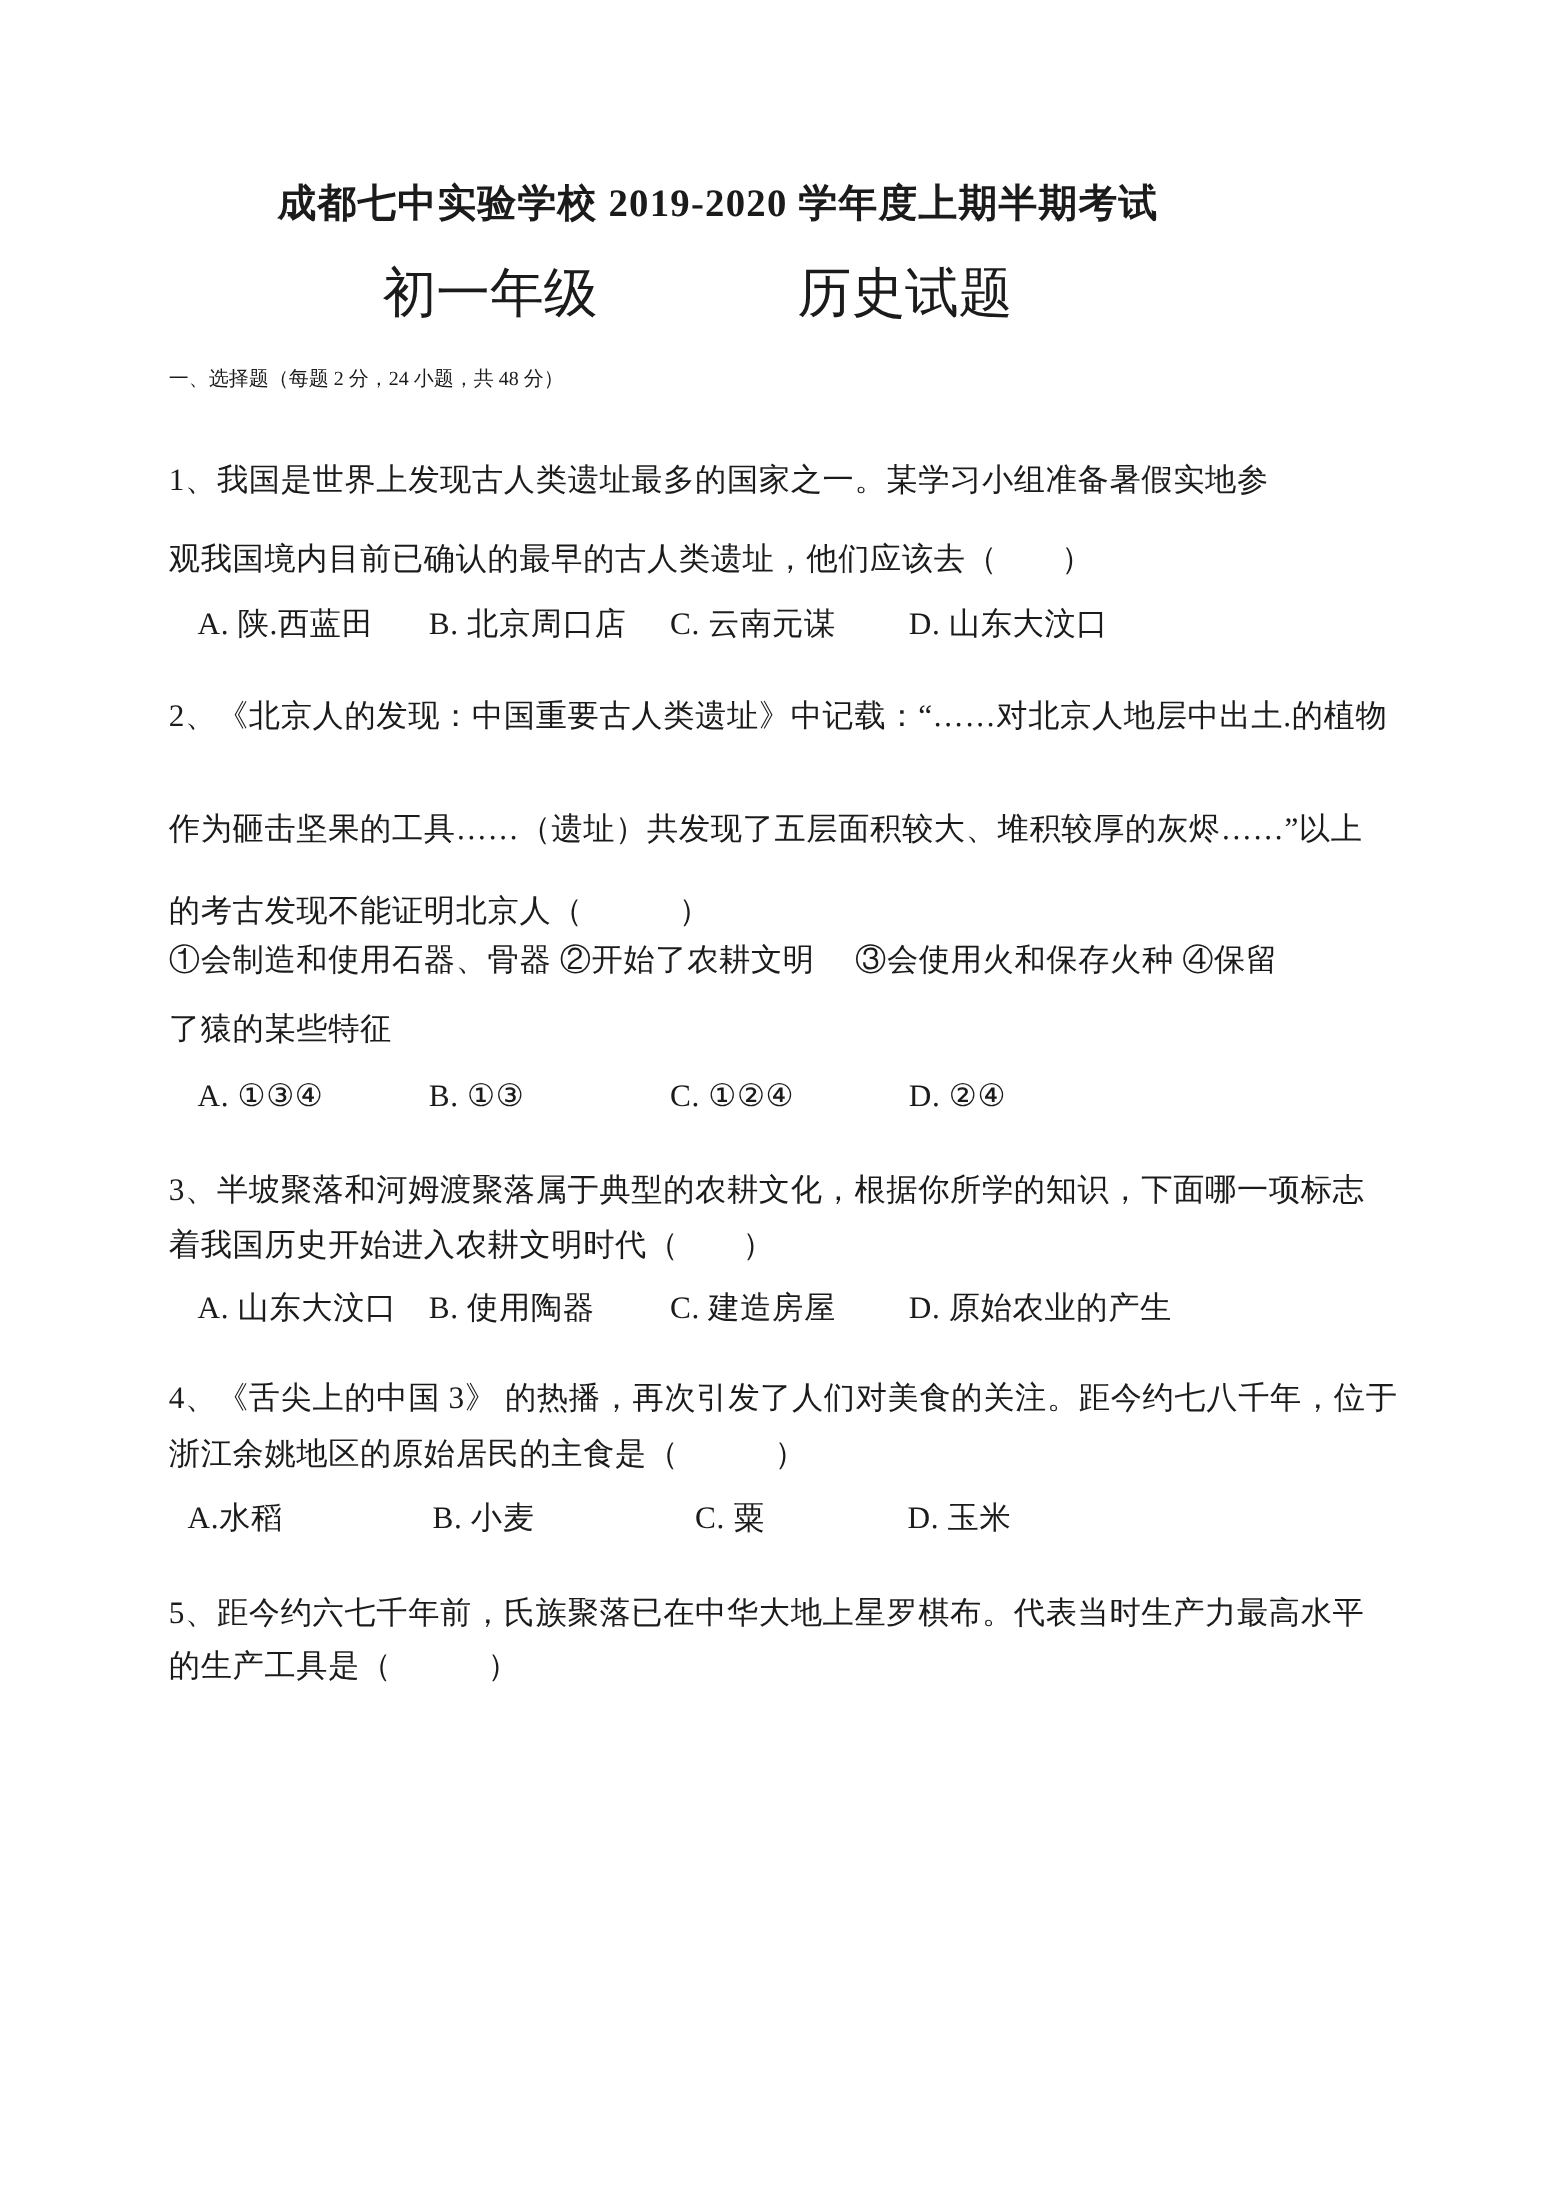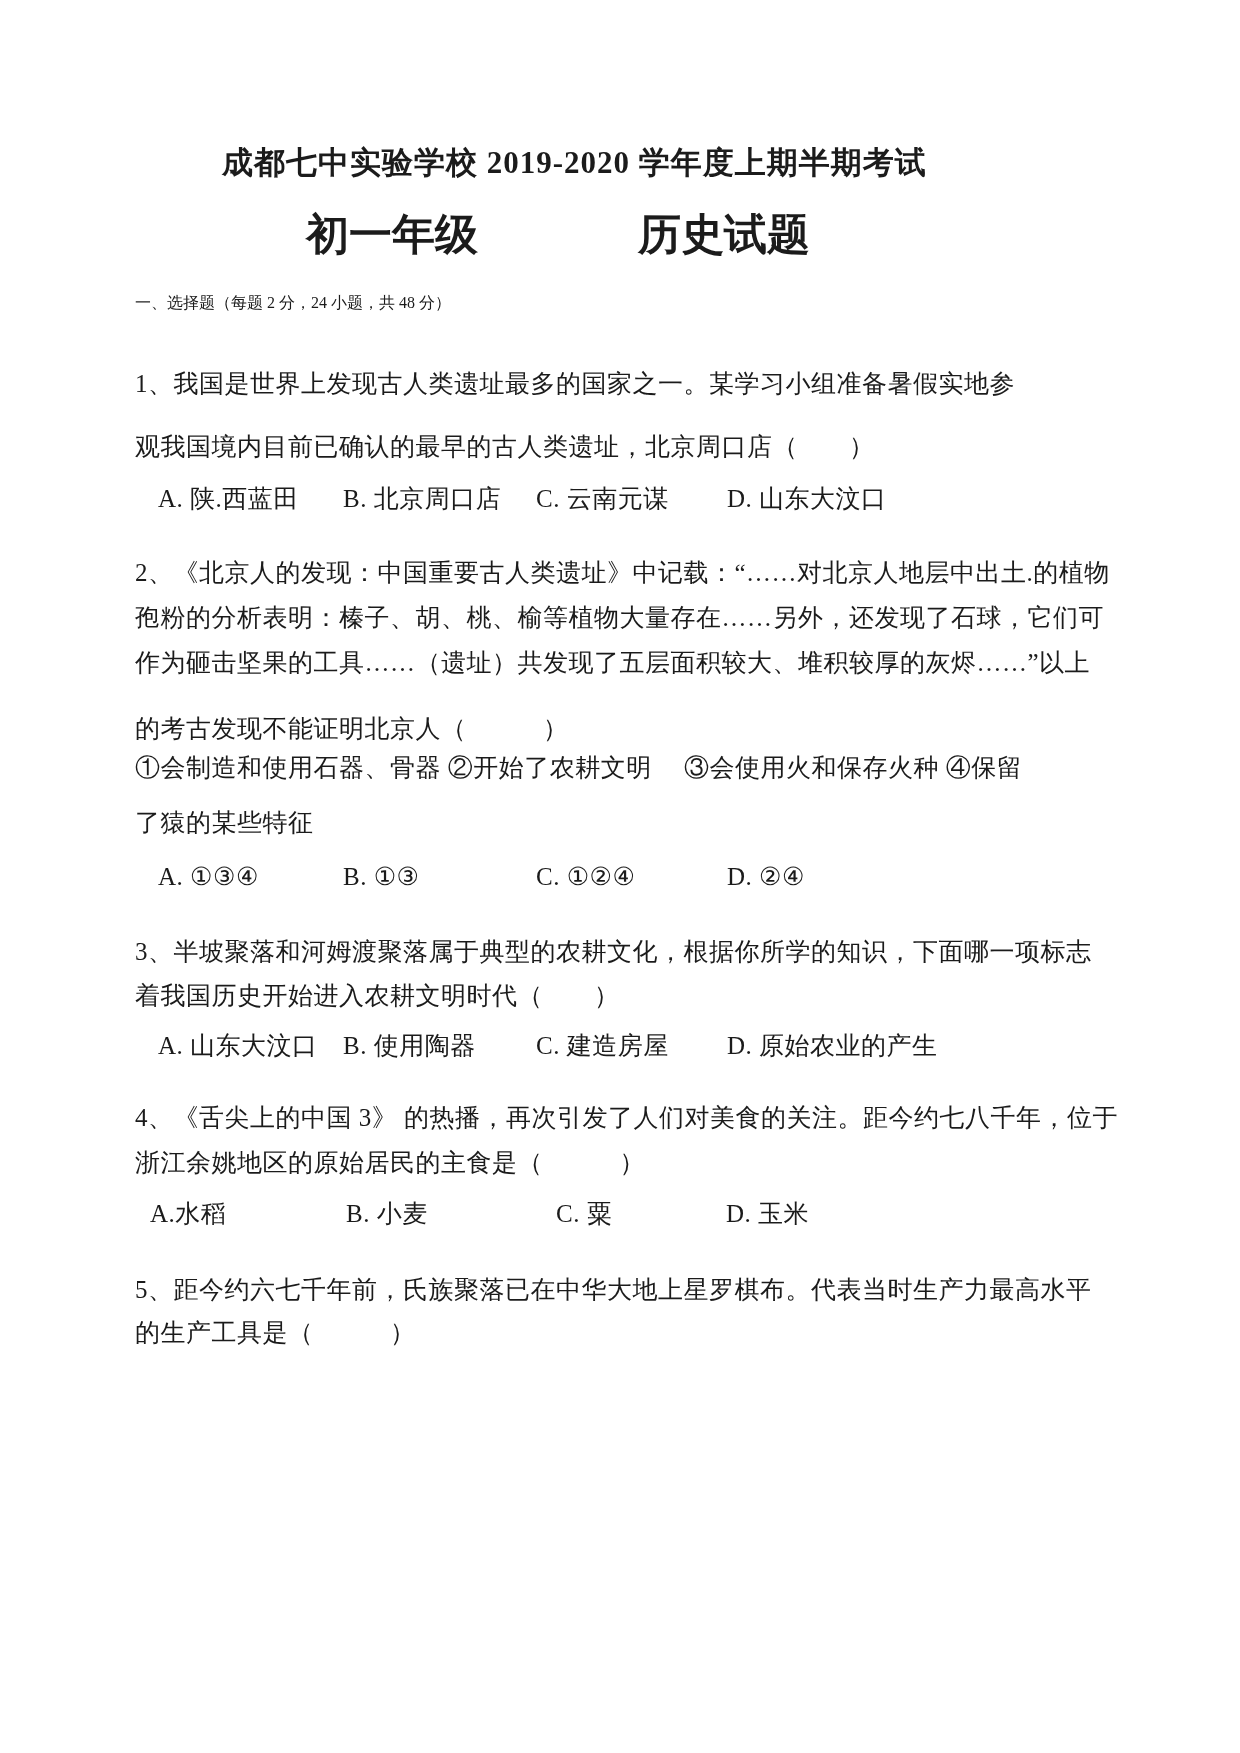--- a/index.html
+++ b/index.html
@@ -19,21 +19,21 @@
     font-size:31px;
     font-weight:bold;
     white-space:pre;
     letter-spacing:1px;
     margin:0;
   }
   .subtitle-grade, .subtitle-subject{
     position:absolute;
     top:206px;
     font-size:43px;
-    font-weight:bold;
+    font-weight:normal;
     white-space:pre;
   }
   .subtitle-grade{left:306px;}
   .subtitle-subject{left:638px;}
   .section-heading{
     position:absolute;
     left:135px; top:293px;
     font-size:16px;
     white-space:pre;
   }
@@ -62,30 +62,29 @@
 <div class="page">
 
   <h1 class="title">成都七中实验学校 2019-2020 学年度上期半期考试</h1>
 
   <div class="subtitle-grade">初一年级</div>
   <div class="subtitle-subject">历史试题</div>
 
   <div class="section-heading">一、选择题（每题 2 分，24 小题，共 48 分）</div>
 
   <div class="line" style="top:355px">1、我国是世界上发现古人类遗址最多的国家之一。某学习小组准备暑假实地参</div>
-  <div class="line" style="top:418px">观我国境内目前已确认的最早的古人类遗址，北京周口店（　　）</div>
+  <div class="line" style="top:418px">观我国境内目前已确认的最早的古人类遗址，他们应该去（　　）</div>
   <div class="opts" style="top:482px">
     <span class="opt">A. 陕.西蓝田</span>
     <span class="opt">B. 北京周口店</span>
     <span class="opt">C. 云南元谋</span>
     <span class="opt">D. 山东大汶口</span>
   </div>
 
   <div class="line" style="top:544px">2、《北京人的发现：中国重要古人类遗址》中记载：“……对北京人地层中出土.的植物</div>
-  <div class="line" style="top:589px">孢粉的分析表明：榛子、胡、桃、榆等植物大量存在……另外，还发现了石球，它们可</div>
   <div class="line" style="top:634px">作为砸击坚果的工具……（遗址）共发现了五层面积较大、堆积较厚的灰烬……”以上</div>
   <div class="line" style="top:700px">的考古发现不能证明北京人（　　　）</div>
   <div class="line" style="top:739px">①会制造和使用石器、骨器 ②开始了农耕文明　 ③会使用火和保存火种 ④保留</div>
   <div class="line" style="top:794px">了猿的某些特征</div>
   <div class="opts" style="top:862px">
     <span class="opt">A. ①③④</span>
     <span class="opt">B. ①③</span>
     <span class="opt">C. ①②④</span>
     <span class="opt">D. ②④</span>
   </div>

